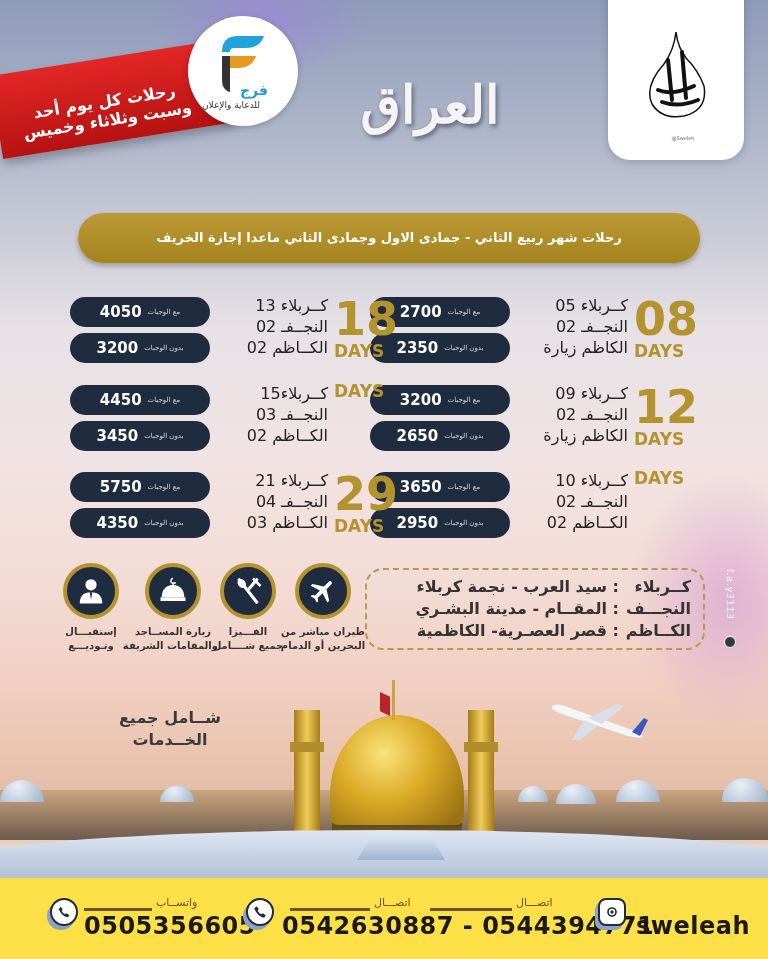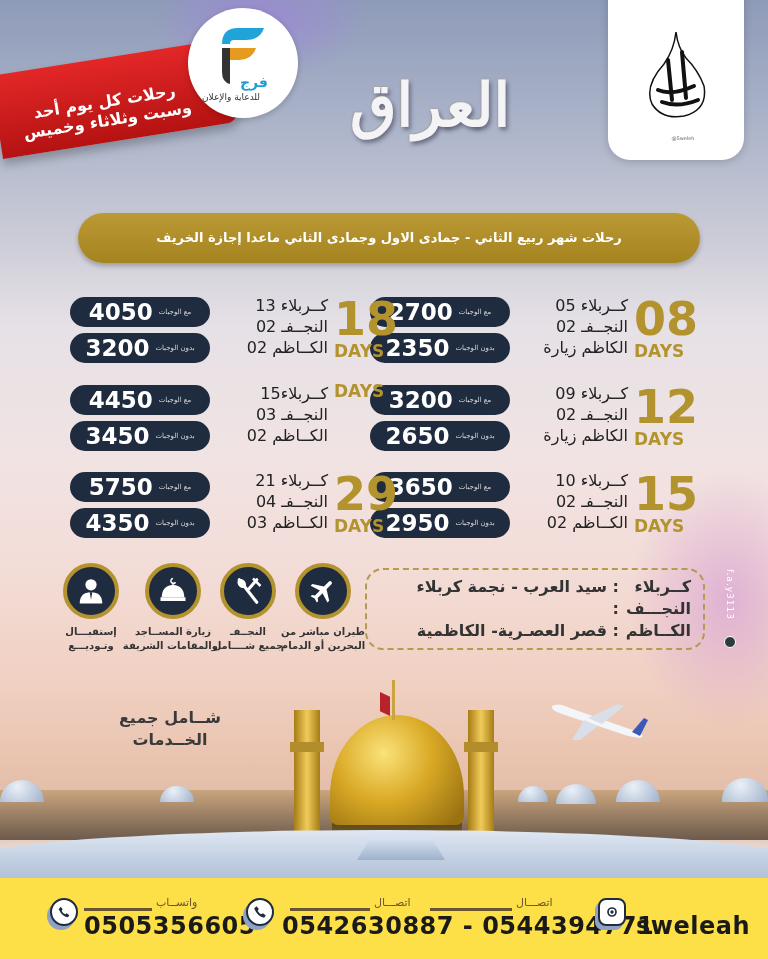--- a/index.html
+++ b/index.html
@@ -7,45 +7,45 @@
   body{font-family:"DejaVu Sans","Liberation Sans",sans-serif;position:relative;
     background:linear-gradient(180deg,#8e9bb8 0%,#a9b2c8 12%,#c9cad6 24%,#e6e1e6 34%,#f1e3e3 48%,#f3dcd6 60%,#f0cfc0 72%,#e8c2ad 80%,#d9b9a8 86%,#ffffff 91.5%,#ffffff 100%);}
   .purple-glow{position:absolute;left:150px;top:-40px;width:220px;height:120px;border-radius:50%;background:radial-gradient(ellipse,#9d86d8 0%,rgba(157,134,216,0) 70%);opacity:.8;}
   .pink-glow{position:absolute;right:-60px;top:470px;width:200px;height:260px;border-radius:50%;background:radial-gradient(ellipse,#d9a4d4 0%,rgba(217,164,212,0) 70%);opacity:.75;}
 
   
   .ribbon{position:absolute;left:-10px;top:76px;width:240px;height:84px;background:linear-gradient(180deg,#e32727,#b51212);transform:rotate(-9deg);transform-origin:left top;border-radius:0 14px 14px 0;box-shadow:0 6px 10px rgba(0,0,0,.25);}
   .ribbon-text{position:absolute;left:6px;top:92px;width:200px;text-align:center;color:#fff;font-weight:bold;font-size:16px;line-height:19px;direction:rtl;transform:rotate(-9deg);}
 
   
-  .brand-circle{position:absolute;left:188px;top:8px;width:110px;height:110px;border-radius:50%;background:#fff;box-shadow:0 2px 6px rgba(0,0,0,.2);}
+  .brand-circle{position:absolute;left:188px;top:16px;width:110px;height:110px;border-radius:50%;background:#fff;box-shadow:0 2px 6px rgba(0,0,0,.2);}
   .brand-f{position:absolute;left:28px;top:18px;width:50px;height:60px;}
   .brand-name{position:absolute;left:52px;top:66px;font-size:14px;font-weight:bold;color:#1f9ed4;direction:rtl;}
   .brand-sub{position:absolute;left:14px;top:84px;font-size:9px;color:#333;direction:rtl;}
 
   
-  .title{position:absolute;left:300px;top:30px;width:260px;height:150px;text-align:center;font-family:"DejaVu Serif",serif;font-size:60px;font-weight:bold;color:#f4f4f6;text-shadow:2px 3px 4px rgba(60,60,80,.6),-1px -1px 0 #aaa;direction:rtl;line-height:150px;}
+  .title{position:absolute;left:300px;top:30px;width:260px;height:150px;text-align:center;font-family:"DejaVu Serif",serif;font-size:52px;font-weight:bold;color:#f4f4f6;text-shadow:2px 3px 4px rgba(60,60,80,.6),-1px -1px 0 #aaa;direction:rtl;line-height:150px;}
 
   
   .logo-card{position:absolute;left:608px;top:-10px;width:136px;height:170px;background:#fff;border-radius:0 0 22px 22px;box-shadow:0 2px 8px rgba(0,0,0,.18);}
   .logo-drop{position:absolute;left:30px;top:40px;width:76px;height:90px;}
   .logo-handle{position:absolute;left:60px;top:145px;width:30px;text-align:center;font-size:5px;color:#666;}
 
   
   .banner{position:absolute;left:78px;top:213px;width:622px;height:50px;border-radius:25px;background:linear-gradient(180deg,#bb9a35,#a5831f);box-shadow:0 3px 5px rgba(0,0,0,.25);color:#fff;font-weight:bold;font-size:13px;line-height:50px;text-align:center;direction:rtl;}
 
   
   .pkg{position:absolute;width:330px;height:82px;}
   .pkg .days{position:absolute;right:0;top:0;width:66px;text-align:left;color:#b3932e;}
   .pkg .days .num{display:block;font-size:46px;font-weight:bold;line-height:48px;}
   .pkg .days .lbl{display:block;font-size:17px;font-weight:bold;line-height:20px;margin-top:-2px;}
   .pkg .cities{position:absolute;right:72px;top:0;width:110px;direction:rtl;text-align:right;font-size:16px;line-height:21px;color:#222;}
   .pkg .cities div{white-space:nowrap;}
   .pkg .price{position:absolute;left:0;width:140px;height:30px;border-radius:15px;background:#1f2b3e;color:#fff;display:flex;align-items:center;justify-content:center;gap:6px;}
-  .pkg .price .amt{font-size:23px;font-weight:bold;text-align:center;}
+  .pkg .price .amt{font-size:15px;font-weight:bold;text-align:center;}
   .pkg .price .note{font-size:7px;color:#ddd;direction:rtl;}
   .pkg .price.p1{top:2px;}
   .pkg .price.p2{top:38px;}
 
   
   .hotels{position:absolute;left:365px;top:568px;width:340px;height:82px;border:2px dashed #b59a52;border-radius:18px;direction:rtl;padding:6px 12px;}
   .hotels .row{display:flex;font-size:16px;font-weight:bold;color:#333;line-height:22px;white-space:nowrap;}
   .hotels .row .city{width:72px;}
   .hotels .row .colon{width:12px;}
   .watermark{position:absolute;left:722px;top:570px;width:16px;height:80px;}
@@ -190,21 +190,20 @@
       <span class="note">مع الوجبات</span>
     </div>
   <div class="price p2">
       <span class="amt">3450</span>
       <span class="note">بدون الوجبات</span>
     </div>
 </div>
 
 <div class="pkg" style="left:370px;top:470px;">
   <div class="days">
-      <span class="num">15</span>
       <span class="lbl">DAYS</span>
     </div>
   <div class="cities">
       <div>كــربلاء 10</div>
       <div>النجــفـ 02</div>
       <div>الكــاظم 02</div>
     </div>
   <div class="price p1">
       <span class="amt">3650</span>
       <span class="note">مع الوجبات</span>
@@ -237,20 +236,21 @@
 
 <div class="hotels">
   <div class="row">
       <span class="city">كــربلاء</span>
       <span class="colon">:</span>
       <span>سيد العرب - نجمة كربلاء</span>
     </div>
   <div class="row">
       <span class="city">النجـــف</span>
       <span class="colon">:</span>
+      <span>المقــام - مدينة البشـري</span>
     </div>
   <div class="row">
       <span class="city">الكــاظم</span>
       <span class="colon">:</span>
       <span>قصر العصـرية- الكاظمية</span>
     </div>
 </div>
 <div class="watermark">
   <span>f.a.y3113</span>
   <div class="ig"></div>
@@ -269,21 +269,21 @@
 </div>
 <div class="svc" style="left:203px;">
   <div class="circle">
     <svg width="30" height="30" viewBox="0 0 24 24">
         <path d="M5 3 L19 21 M19 3 L13 10" stroke="#fff" stroke-width="2.5" stroke-linecap="round" fill="none"></path>
         <ellipse cx="7" cy="6" rx="3" ry="4" fill="#fff" transform="rotate(-40 7 6)"></ellipse>
         <path d="M16 2 L22 8" stroke="#fff" stroke-width="2" fill="none"></path>
       </svg>
   </div>
   <div class="txt">
-      <div>النجــفـ</div>
+      <div>الفـــيزا</div>
       <div>جميع شــــامل</div>
     </div>
 </div>
 <div class="svc" style="left:128px;">
   <div class="circle">
     <svg width="32" height="30" viewBox="0 0 24 24">
         <path d="M3 17 Q3 8 12 7 Q21 8 21 17 Z" fill="#fff"></path>
         <rect x="2" y="17" width="20" height="3" fill="#fff"></rect>
         <path d="M12 2 a2 2 0 1 0 2 3" stroke="#fff" fill="none" stroke-width="1.2"></path>
         <rect x="11.5" y="5" width="1" height="2.5" fill="#fff"></rect>

